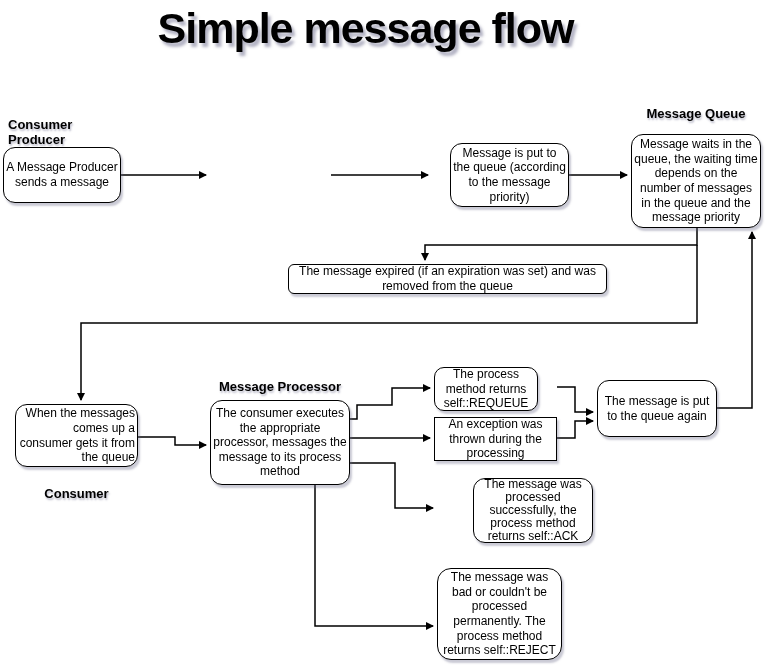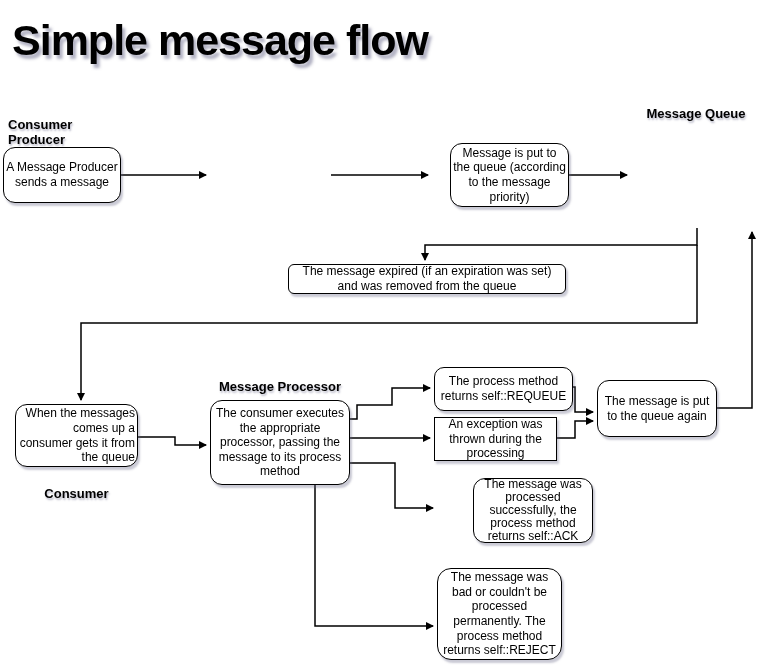--- a/index.html
+++ b/index.html
@@ -1,45 +1,45 @@
 <!DOCTYPE html>
 <html><head>
 <meta charset="utf-8">
 <style>
   html,body{margin:0;padding:0;background:#ffffff;}
   .canvas{
     position:relative;width:769px;height:672px;background:#ffffff;overflow:hidden;
     font-family:"Liberation Sans",sans-serif;color:#000;
   }
   .title{
-    position:absolute;left:0;top:4px;width:731px;margin:12px;
-    text-align:left;font-size:43px;font-weight:700;letter-spacing:-1px;
+    position:absolute;left:0;top:4px;width:731px;margin:0;
+    text-align:center;font-size:43px;font-weight:700;letter-spacing:-1px;
     text-shadow:3px 4px 3px rgba(102,102,136,0.5);
   }
   .edges{position:absolute;left:0;top:0;width:769px;height:672px;}
   .node{
     position:absolute;box-sizing:border-box;background:#fff;border:1.5px solid #000;
     display:flex;align-items:center;justify-content:center;text-align:center;
     font-size:12px;line-height:1.21;padding:1px 2px;
     box-shadow:2px 3px 2px rgba(102,102,136,0.35);
   }
   .tight{line-height:1.08;}
   .lbl{
     position:absolute;font-size:13px;font-weight:700;text-align:center;
     text-shadow:1px 2px 2px rgba(102,102,136,0.45);
   }
   
   .n-producer   {left:3px;  top:147px;width:118px;height:56px;border-radius:12px;}
   .n-delay      {left:212px;top:143px;width:119px;height:64px;border-radius:12px;}
   .n-put-queue  {left:432px;top:143px;width:119px;height:64px;border-radius:12px;margin-left:18px;}
   .n-queue      {left:631px;top:134px;width:130px;height:94px;border-radius:12px;}
-  .n-expired    {left:288px;top:264px;width:278px;height:30px;border-radius:6px;}
+  .n-expired    {left:288px;top:264px;width:319px;height:30px;border-radius:6px;}
   .n-consumer   {left:15px; top:404px;width:123px;height:63px;border-radius:12px;text-align:right;}
   .n-processor  {left:210px;top:400px;width:140px;height:85px;border-radius:12px;}
-  .n-requeue    {left:434px;top:367px;width:139px;height:44px;border-radius:10px;}
+  .n-requeue    {left:434px;top:367px;width:104px;height:44px;border-radius:10px;}
   .n-exception  {left:434px;top:417px;width:123px;height:44px;border-radius:0;}
   .n-queue-again{left:597px;top:380px;width:120px;height:57px;border-radius:12px;}
   .n-ack        {left:437px;top:478px;width:120px;height:65px;border-radius:12px;margin-left:36px;}
   .n-reject     {left:437px;top:568px;width:125px;height:92px;border-radius:14px;}
   
   .l-producer {left:8px;  top:117px;width:112px;text-align:left;}
   .l-queue    {left:631px;top:106px;width:130px;}
   .l-processor{left:210px;top:379px;width:140px;}
   .l-consumer {left:15px; top:486px;width:123px;}
   svg path.e{fill:none;stroke:#000;stroke-width:1.5;}
@@ -72,22 +72,23 @@
     <path class="e" d="M717 408 L752 408 L752 232" marker-end="url(#arr)"></path>
   </svg>
 
   <div class="lbl l-producer">Consumer Producer</div>
   <div class="lbl l-queue">Message Queue</div>
   <div class="lbl l-processor">Message Processor</div>
   <div class="lbl l-consumer">Consumer</div>
 
   <div class="node n-producer">A Message Producer sends a message</div>
   <div class="node n-put-queue">Message is put to the queue (according to the message priority)</div>
+  <div class="node n-queue">Message waits in the queue, the waiting time depends on the number of messages in the queue and the message priority</div>
   <div class="node n-expired">The message expired (if an expiration was set) and was removed from the queue</div>
   <div class="node n-consumer">When the messages comes up a consumer gets it from the queue</div>
-  <div class="node n-processor">The consumer executes the appropriate processor, passing the message to its process method</div>
+  <div class="node n-processor">The consumer executes the appropriate processor, messages the message to its process method</div>
   <div class="node n-requeue">The process method returns self::REQUEUE</div>
   <div class="node n-exception">An exception was thrown during the processing</div>
   <div class="node n-queue-again">The message is put to the queue again</div>
   <div class="node n-ack tight">The message was processed successfully, the process method returns self::ACK</div>
   <div class="node n-reject">The message was bad or couldn't be processed permanently. The process method returns self::REJECT</div>
 
 </div>
 
 </body></html>

